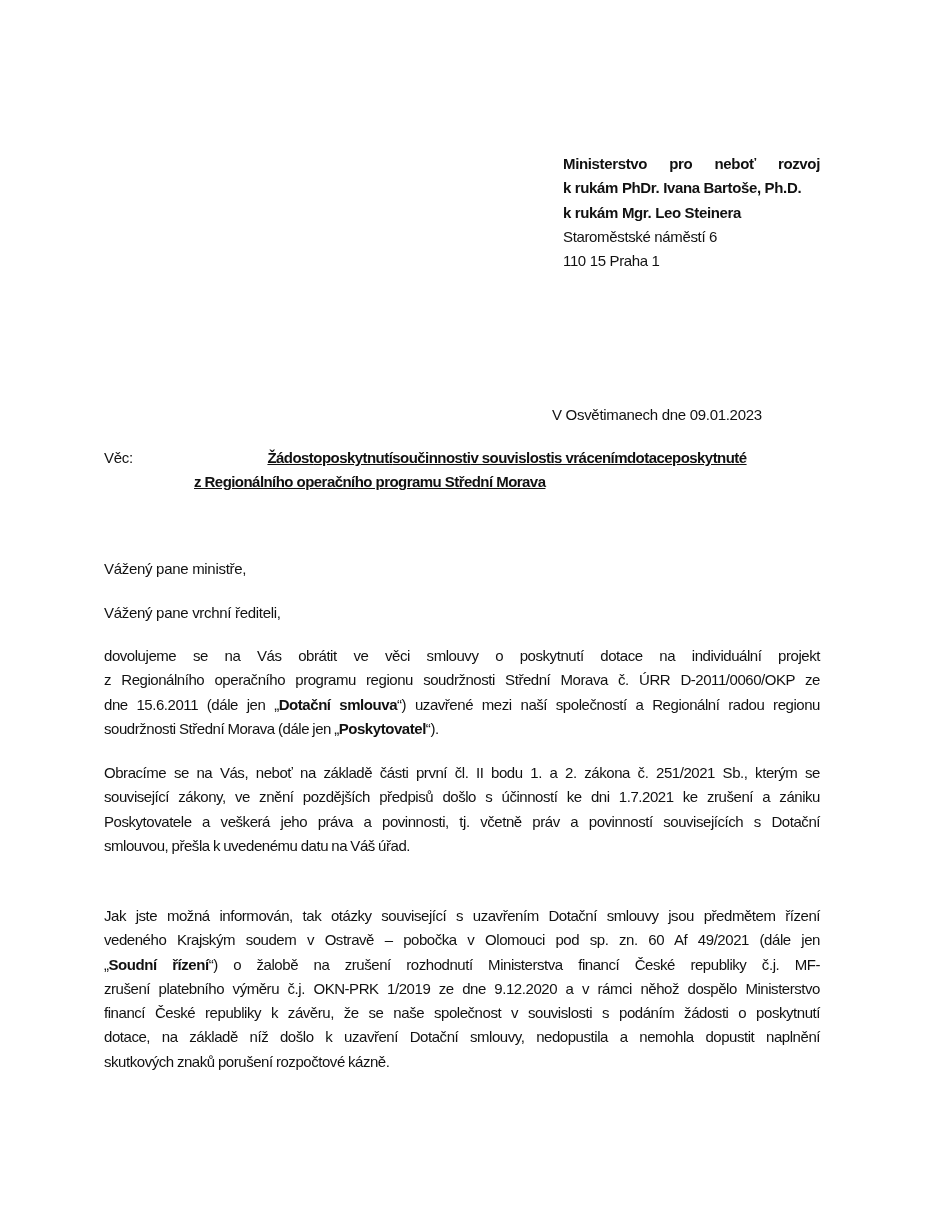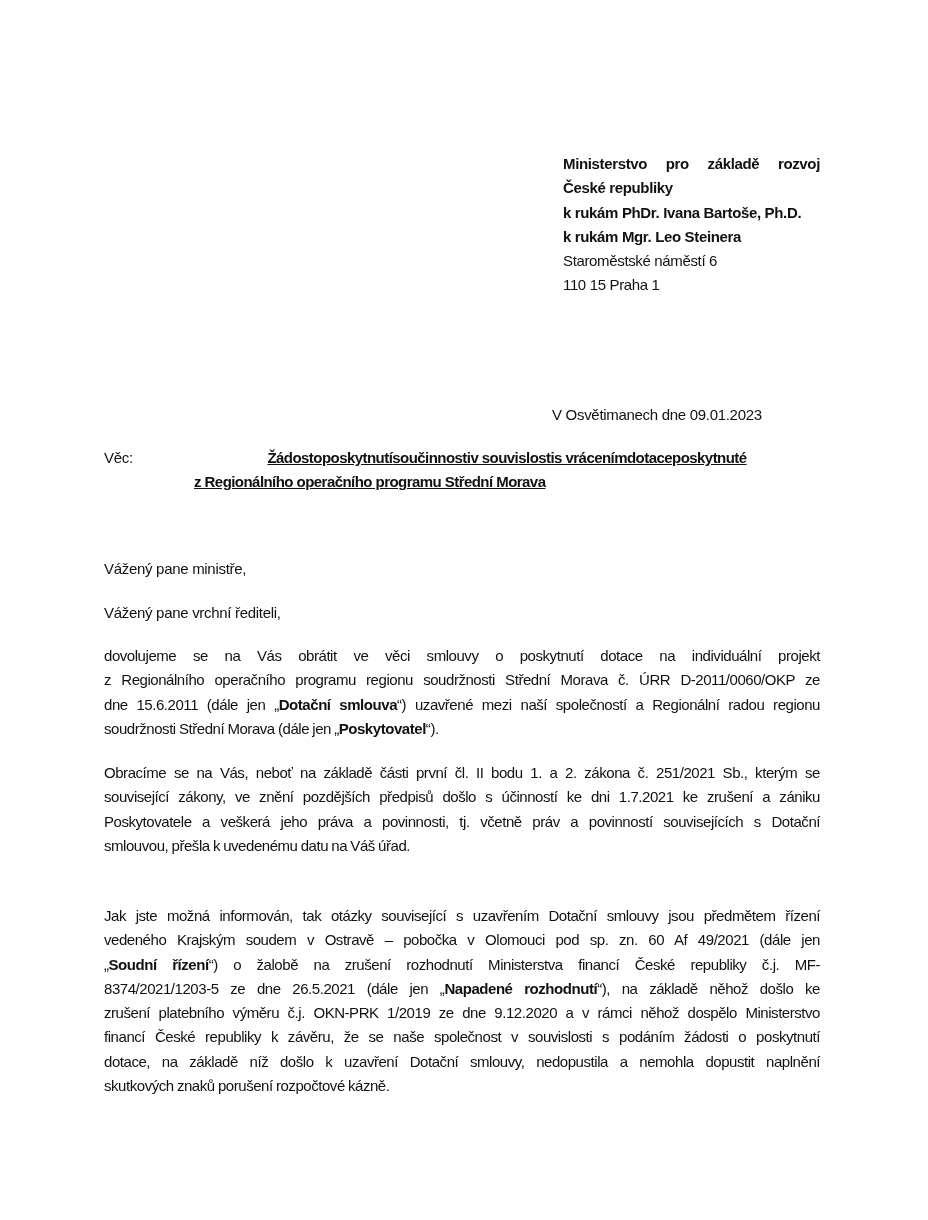--- a/index.html
+++ b/index.html
@@ -96,24 +96,23 @@
   </style>
 </head>
 <body>
 
 <div class="page">
 
   <div class="abs address">
     <div class="line bold justify-last">
       <span>Ministerstvo</span>
       <span>pro</span>
-      <span>základě</span>
+      <span>neboť</span>
       <span>rozvoj</span>
     </div>
-    <div class="line bold">České republiky</div>
     <div class="line bold">k rukám PhDr. Ivana Bartoše, Ph.D.</div>
     <div class="line bold">k rukám Mgr. Leo Steinera</div>
     <div class="line">Staroměstské náměstí 6</div>
     <div class="line">110 15 Praha 1</div>
   </div>
 
   <div class="abs line date">V Osvětimanech dne 09.01.2023</div>
 
   <div class="abs line subject-label">Věc:</div>
   <div class="abs subject">
@@ -142,20 +141,19 @@
   <div class="para" style="top:745px;">
       <span class="jl"><span>Obracíme se na Vás, neboť na základě části první čl. II bodu 1. a 2. zákona č. 251/2021 Sb., kterým se</span></span>
       <span class="jl"><span>související zákony, ve znění pozdějších předpisů došlo s účinností ke dni 1.7.2021 ke zrušení a zániku</span></span>
       <span class="jl"><span>Poskytovatele a veškerá jeho práva a povinnosti, tj. včetně práv a povinností souvisejících s Dotační</span></span>
       <span class="ll"><span>smlouvou, přešla k uvedenému datu na Váš úřad.</span></span>
     </div>
   <div class="para" style="top:888px;">
       <span class="jl"><span>Jak jste možná informován, tak otázky související s uzavřením Dotační smlouvy jsou předmětem řízení</span></span>
       <span class="jl"><span>vedeného Krajským soudem v Ostravě – pobočka v Olomouci pod sp. zn. 60 Af 49/2021 (dále jen</span></span>
       <span class="jl"><span>„</span><span style="font-weight: bold;">Soudní řízení</span><span>“) o žalobě na zrušení rozhodnutí Ministerstva financí České republiky č.j. MF-</span></span>
-      <span class="jl"><span>8374/2021/1203-5 ze dne 26.5.2021 (dále jen „</span><span style="font-weight: bold;">Napadené rozhodnutí</span><span>“), na základě něhož došlo ke</span></span>
       <span class="jl"><span>zrušení platebního výměru č.j. OKN-PRK 1/2019 ze dne 9.12.2020 a v rámci něhož dospělo Ministerstvo</span></span>
       <span class="jl"><span>financí České republiky k závěru, že se naše společnost v souvislosti s podáním žádosti o poskytnutí</span></span>
       <span class="jl"><span>dotace, na základě níž došlo k uzavření Dotační smlouvy, nedopustila a nemohla dopustit naplnění</span></span>
       <span class="ll"><span>skutkových znaků porušení rozpočtové kázně.</span></span>
     </div>
 
 </div>
 
 </body></html>

